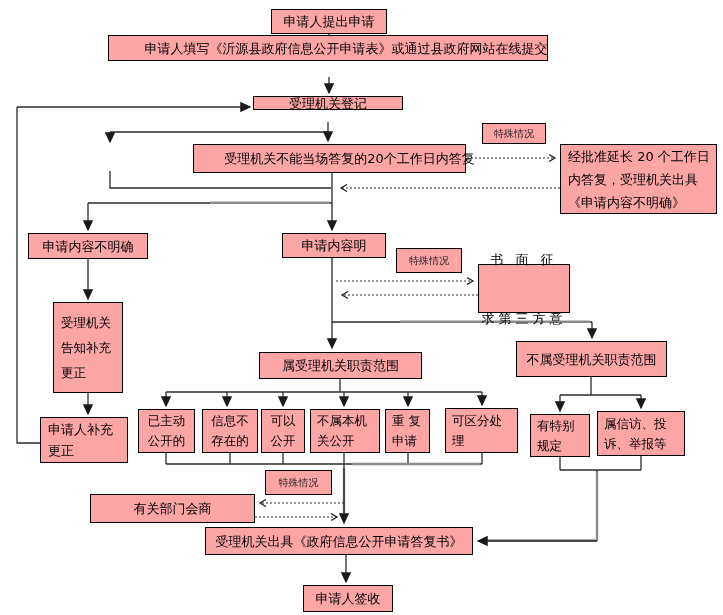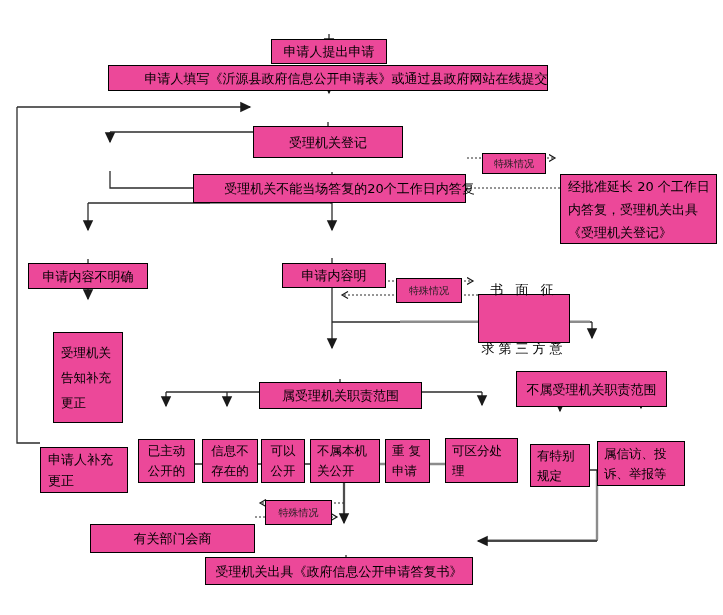--- a/index.html
+++ b/index.html
@@ -1,25 +1,24 @@
 <!DOCTYPE html>
 <html><head>
 <meta charset="utf-8">
 <style>
   html,body{margin:0;padding:0;background:#fff;}
   #canvas{
     position:relative;width:723px;height:615px;background:#fff;overflow:hidden;
     font-family:"DejaVu Sans","Liberation Sans",sans-serif;color:#000;
   }
   .node{
-    position:absolute;background:#ec4899;border:1.5px solid #000;
+    position:absolute;background:#fca5a5;border:1.5px solid #000;
     display:flex;flex-direction:column;align-items:center;justify-content:center;
     font-size:13px;line-height:17px;text-align:center;box-sizing:border-box;
     white-space:nowrap;
-    margin-top:30px;
   }
   .node .ln{display:block;}
   .small{font-size:10px;color:#1d1d1d;border-width:1px;line-height:12px;}
   .cell{font-size:12.5px;line-height:20px;}
   .cell.left{align-items:flex-start;padding-left:6px;text-align:left;}
   .multiline-left{align-items:flex-start;padding-left:7px;text-align:left;}
   .ext{font-size:13px;line-height:23px;align-items:flex-start;padding-left:7px;text-align:right;}
   .tp{line-height:23px;letter-spacing:4px;}
   svg{position:absolute;left:0;top:0;}
 </style>
@@ -107,37 +106,37 @@
   </svg>
 
   <div class="node" style="left:271px;top:9px;width:116px;height:25px;">
       <span class="ln">申请人提出申请</span>
     </div>
 
   <div class="node" style="left:108px;top:35px;width:440px;height:26px;padding-left:36px;">
       <span class="ln">申请人填写《沂源县政府信息公开申请表》或通过县政府网站在线提交</span>
     </div>
 
-  <div class="node" style="left:253px;top:96px;width:150px;height:32px;">
+  <div class="node" style="left:253px;top:96px;width:150px;height:14px;">
       <span class="ln">受理机关登记</span>
     </div>
 
 
   <div class="node" style="left:193px;top:144px;width:273px;height:29px;padding-left:40px;">
       <span class="ln">受理机关不能当场答复的20个工作日内答复</span>
     </div>
 
   <div class="node small" style="left:482px;top:123px;width:64px;height:21px;">
       <span class="ln">特殊情况</span>
     </div>
 
   <div class="node ext" style="left:560px;top:144px;width:157px;height:70px;">
     <span class="ln">经批准延长 20 个工作日</span>
     <span class="ln">内答复，受理机关出具</span>
-    <span class="ln">《受理机关登记》</span>
+    <span class="ln">《申请内容不明确》</span>
   </div>
 
   <div class="node" style="left:28px;top:233px;width:120px;height:26px;">
       <span class="ln">申请内容不明确</span>
     </div>
 
   <div class="node" style="left:282px;top:233px;width:104px;height:25px;">
       <span class="ln">申请内容明</span>
     </div>
 

